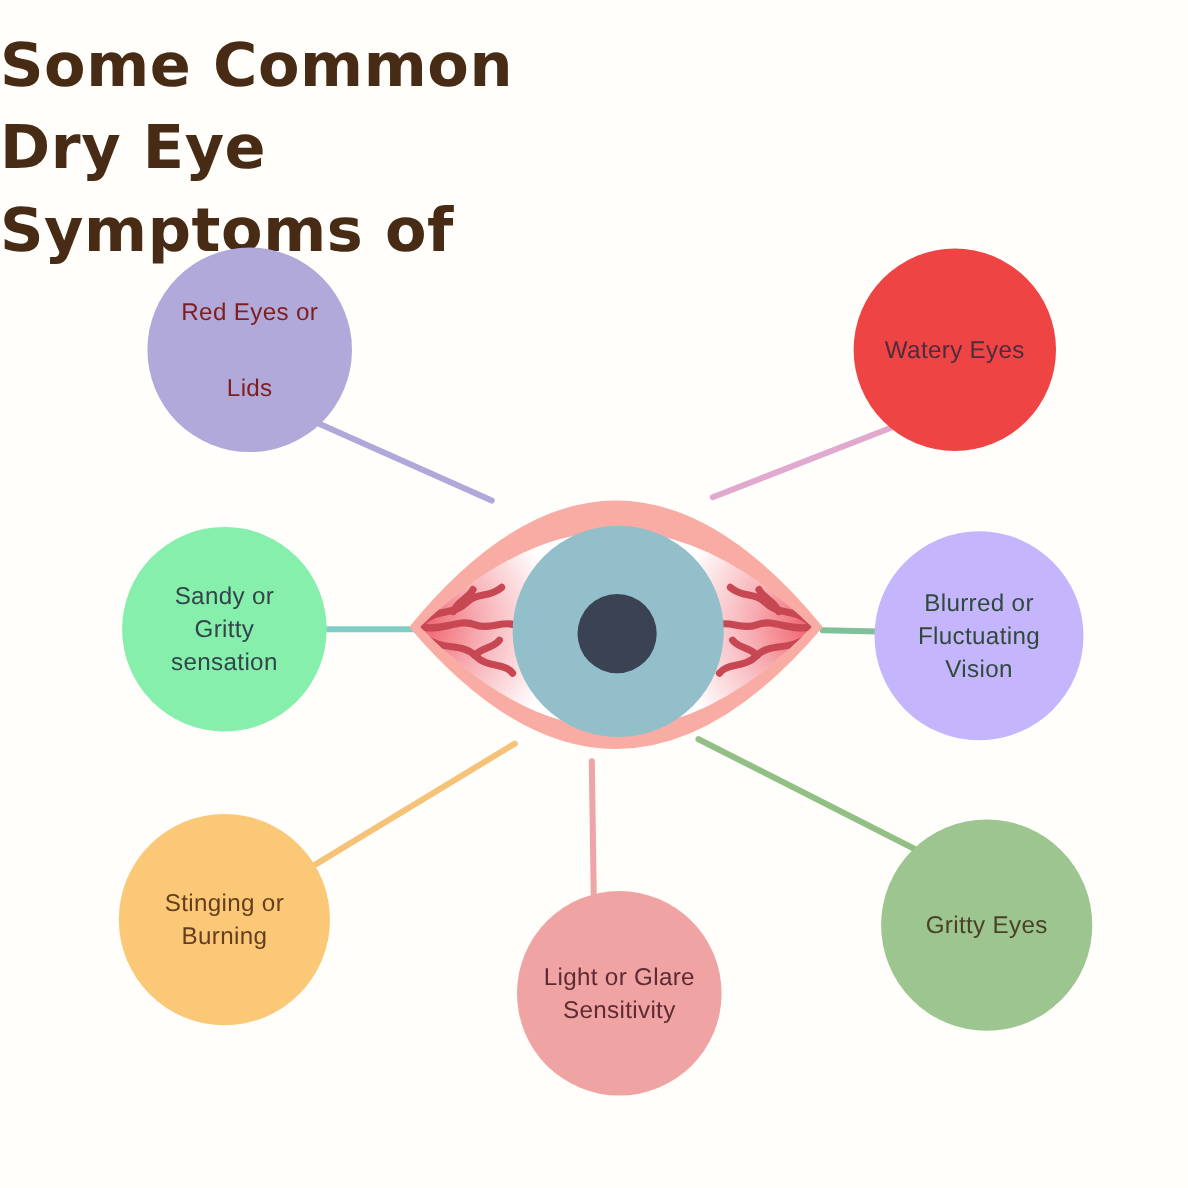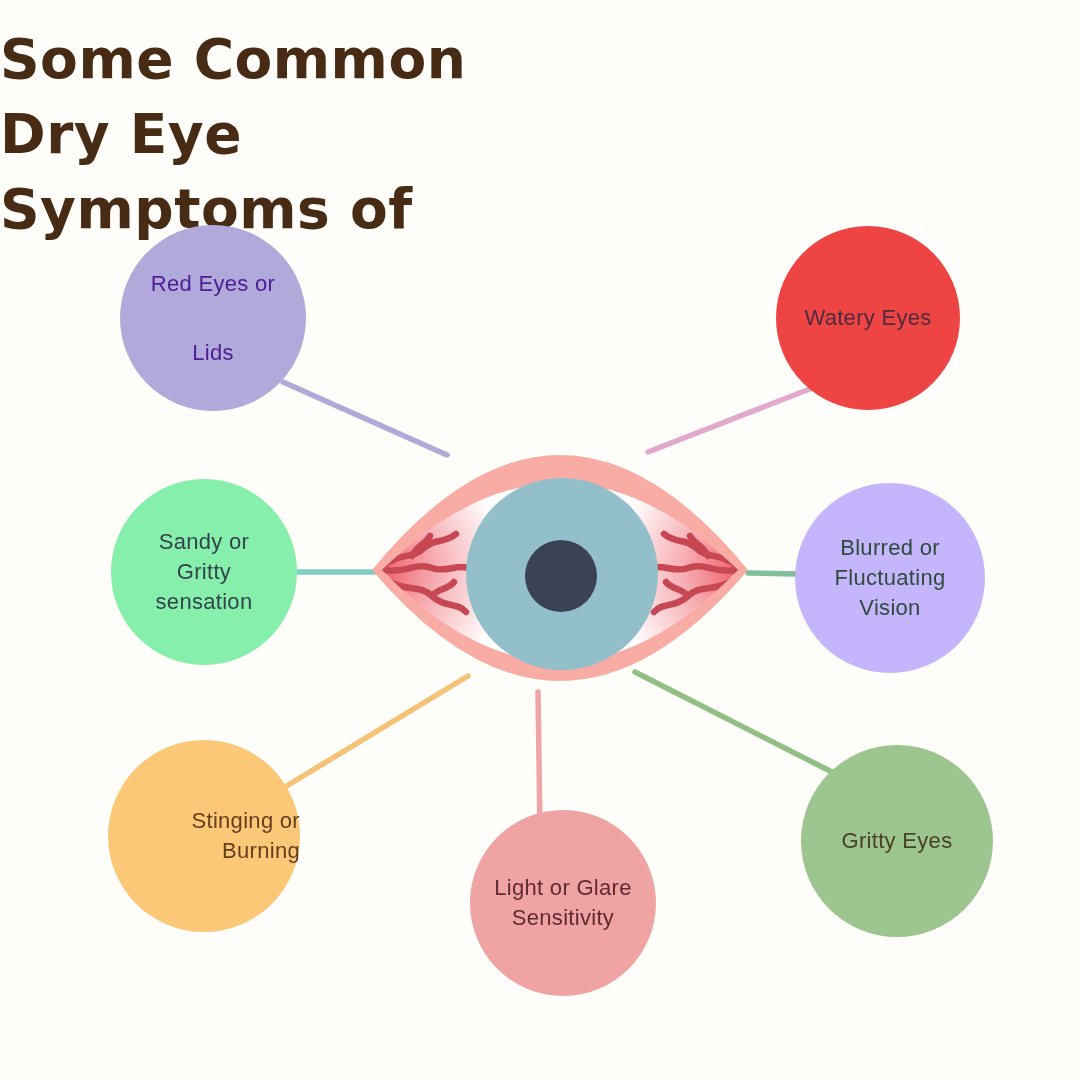--- a/index.html
+++ b/index.html
@@ -78,38 +78,38 @@
         <path d="M 15 118 C 36 122 48 110 64 116 C 78 121 88 112 100 116"></path>
         <path d="M 18 128 C 36 140 52 132 64 144 C 76 156 90 150 98 160"></path>
         <path d="M 64 144 C 70 136 80 138 86 130"></path>
         <path d="M 28 152 C 44 164 58 158 68 172 C 78 186 92 180 96 194"></path>
       </g>
     </g>
     <circle cx="194" cy="122" r="96" fill="#93BFCA"></circle>
     <circle cx="193" cy="124" r="36" fill="#3B4254"></circle>
   </svg>
 
-<div class="bubble" style="left: 120px; top: 225px; width: 186px; height: 186px; background: rgb(177, 169, 217); color: #4c1d95; gap: 39px;">
+<div class="bubble" style="left: 134px; top: 225px; width: 186px; height: 186px; background: rgb(177, 169, 217); color: #7f1d1d; gap: 39px;">
       <div>Red Eyes or</div>
       <div>Lids</div>
     </div>
     <div class="bubble" style="left: 776px; top: 226px; width: 184px; height: 184px; background: #ef4444; color: rgb(79, 43, 61);">
       <div>Watery Eyes</div>
     </div>
     <div class="bubble" style="left: 111px; top: 479px; width: 186px; height: 186px; background: #86efac; color: rgb(51, 68, 75);">
       <div>Sandy or</div>
       <div>Gritty</div>
       <div>sensation</div>
     </div>
     <div class="bubble" style="left: 795px; top: 483px; width: 190px; height: 190px; background: #c4b5fd; color: rgb(47, 74, 58);">
       <div>Blurred or</div>
       <div>Fluctuating</div>
       <div>Vision</div>
     </div>
-    <div class="bubble" style="left: 108px; top: 740px; width: 192px; height: 192px; background: rgb(251, 200, 119); color: rgb(100, 62, 30); align-items: flex-end;">
+    <div class="bubble" style="left: 108px; top: 740px; width: 192px; height: 192px; background: rgb(251, 200, 119); color: rgb(100, 62, 30);">
       <div>Stinging or</div>
       <div>Burning</div>
     </div>
     <div class="bubble" style="left: 470px; top: 810px; width: 186px; height: 186px; background: rgb(240, 163, 163); color: rgb(94, 43, 51);">
       <div>Light or Glare</div>
       <div>Sensitivity</div>
     </div>
     <div class="bubble" style="left: 801px; top: 745px; width: 192px; height: 192px; background: rgb(157, 197, 143); color: rgb(74, 66, 39);">
       <div>Gritty Eyes</div>
     </div>

